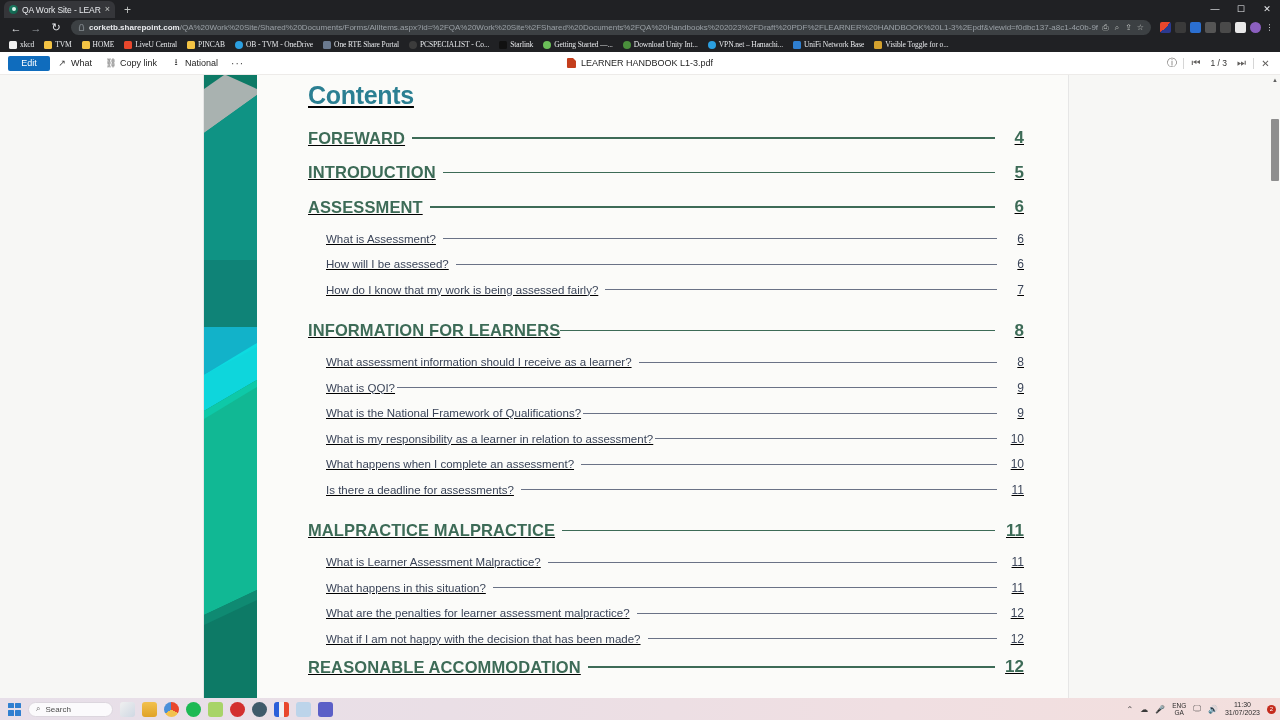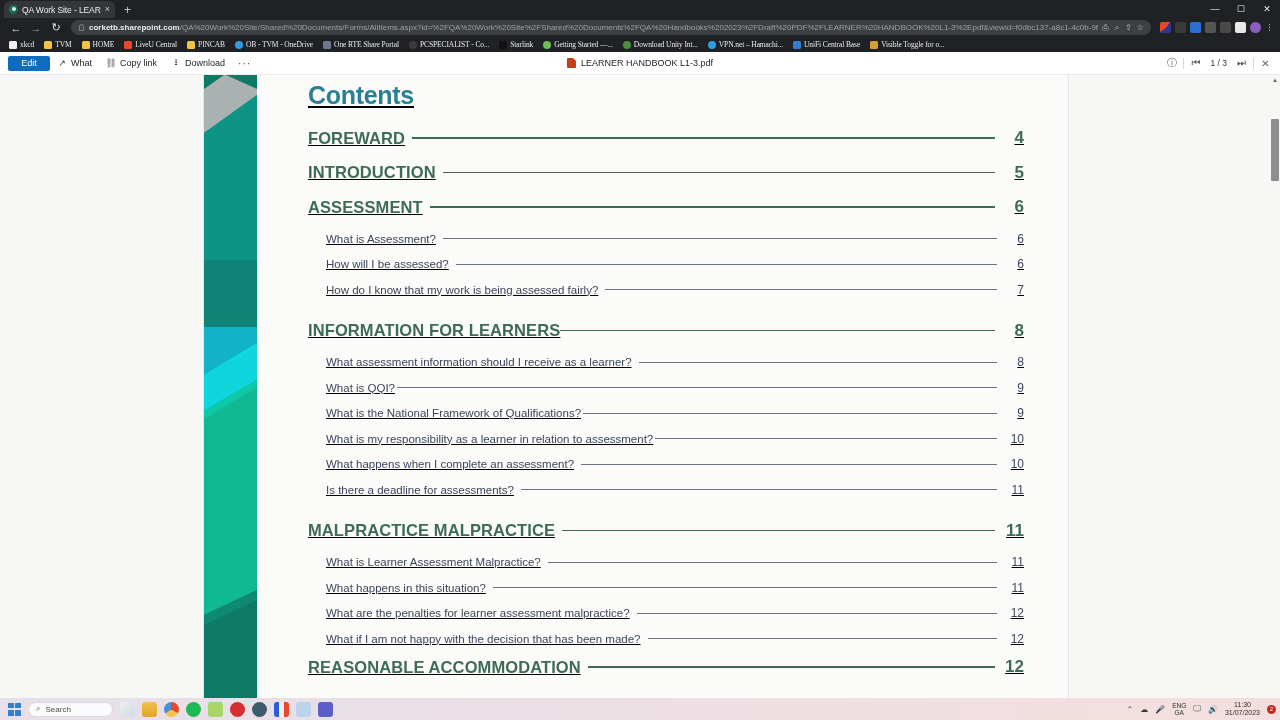--- a/index.html
+++ b/index.html
@@ -216,21 +216,21 @@
     <div class="bm">
         <span class="bm-ico" style="background:#4a8f3c;border-radius:50%"></span>
         <span class="bm-label">Download Unity Int...</span>
       </div>
     <div class="bm">
         <span class="bm-ico" style="background:#2b9fe0;border-radius:50%"></span>
         <span class="bm-label">VPN.net – Hamachi...</span>
       </div>
     <div class="bm">
         <span class="bm-ico" style="background:#2f7fd0"></span>
-        <span class="bm-label">UniFi Central Base</span>
+        <span class="bm-label">UniFi Network Base</span>
       </div>
     <div class="bm">
         <span class="bm-ico" style="background:#d4a12e"></span>
         <span class="bm-label">Visible Toggle for o...</span>
       </div>
   </div>
 
   <div class="sp-wrap">
 
     <div class="sp-toolbar">
@@ -238,21 +238,21 @@
       <div class="tb-item">
         <span class="tb-ico">↗</span>
         <span>What</span>
       </div>
       <div class="tb-item">
         <span class="tb-ico">⛓</span>
         <span>Copy link</span>
       </div>
       <div class="tb-item">
         <span class="tb-ico">⭳</span>
-        <span>Download</span>
+        <span>National</span>
       </div>
       <div class="tb-more">···</div>
 
       <div class="sp-filename">
         <span class="pdf-ico"></span>
         <span>LEARNER HANDBOOK L1-3.pdf</span>
       </div>
 
       <div class="sp-right">
         <span class="spr-btn">ⓘ</span>

